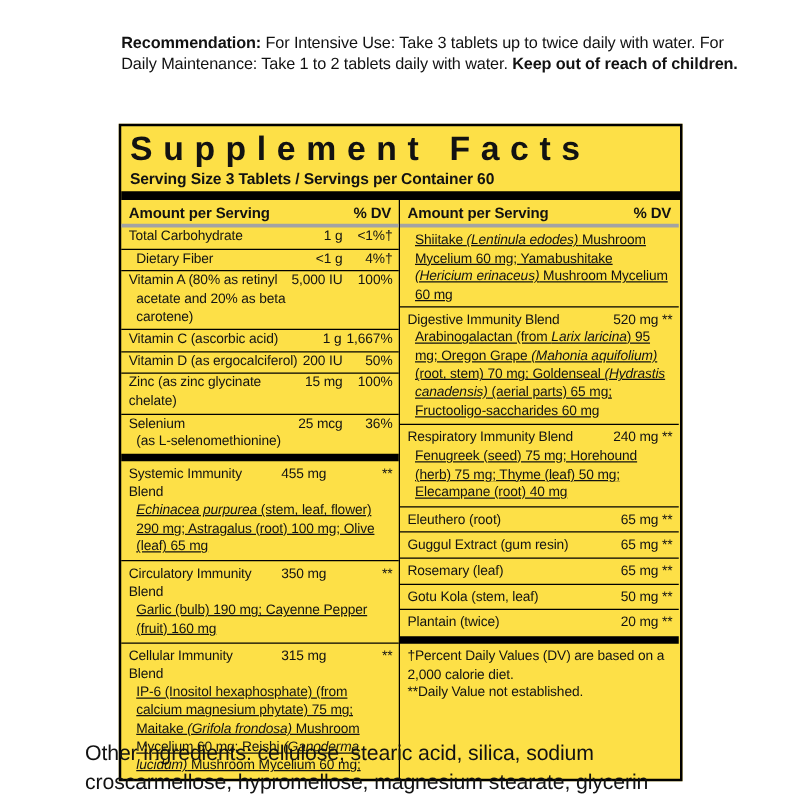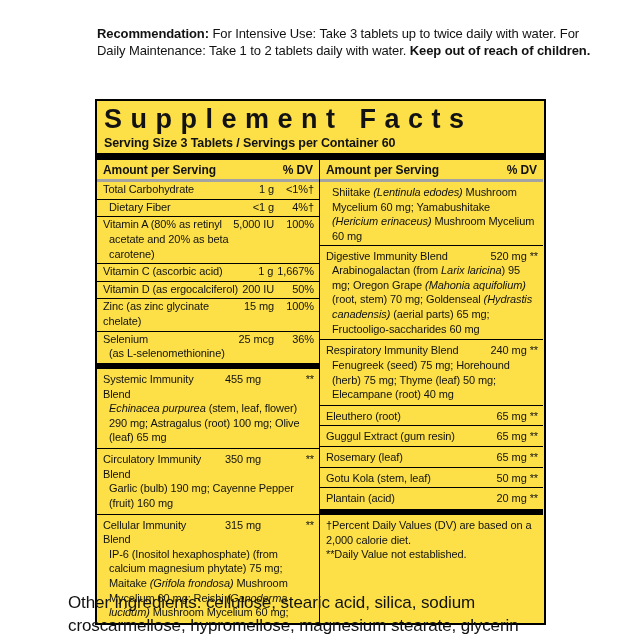--- a/index.html
+++ b/index.html
@@ -44,21 +44,21 @@
   .col .first{border-top:none;}
   .nm{flex:1;}
   .nm .nm2{display:block;padding-left:6px;}
   .nm.ind{padding-left:6px;}
   .amt{text-align:right;white-space:nowrap;}
   .dv{min-width:36px;text-align:right;white-space:nowrap;}
   .blend{border-top:1px solid #000;padding:3px 0 2px 0;}
   .blend.first{border-top:none;}
   .bhead{display:flex;gap:17px;padding:0 5px 0 6px;}
   .details{
-    padding:0 4px 1px 12px;font-size:11px;line-height:1.33;letter-spacing:-0.1px;
+    padding:0 4px 1px 12px;font-size:11px;line-height:1.33;letter-spacing:-0.1px;text-decoration:underline;
   }
   .cont{border-top:none;padding-top:3px;}
   .hrow{display:flex;justify-content:flex-end;gap:4px;
     padding:3px 5px 2px 6px;border-top:1px solid #000;}
   .amtc{white-space:nowrap;text-align:right;}
   .footbar{height:6px;background:#000;margin-top:1px;}
   .footnotes{padding:3px 6px 4px 6px;font-size:11px;line-height:1.33;letter-spacing:-0.1px;}
   .spacer{flex:1;}
   
   .other{
@@ -199,21 +199,21 @@
         <span class="nm">Rosemary (leaf)</span>
         <span class="amtc"><span>65 mg</span> <span>**</span></span>
       </div>
 
       <div class="hrow">
         <span class="nm">Gotu Kola (stem, leaf)</span>
         <span class="amtc"><span>50 mg</span> <span>**</span></span>
       </div>
 
       <div class="hrow">
-        <span class="nm">Plantain (acid)</span>
+        <span class="nm">Plantain (twice)</span>
         <span class="amtc"><span>20 mg</span> <span>**</span></span>
       </div>
 
       <div class="footbar"></div>
 
       <div class="footnotes">
         <div>†Percent Daily Values (DV) are based on a 2,000 calorie diet.</div>
         <div>**Daily Value not established.</div>
       </div>
 

